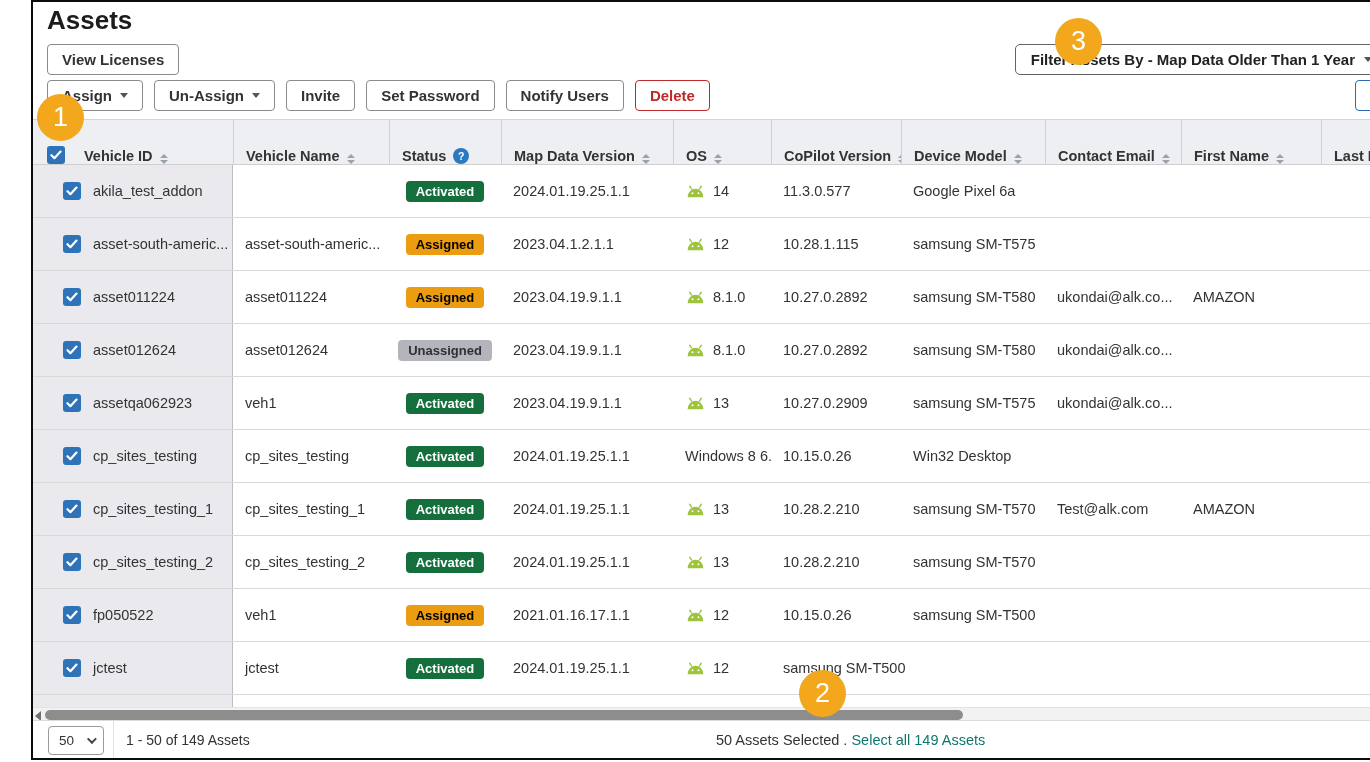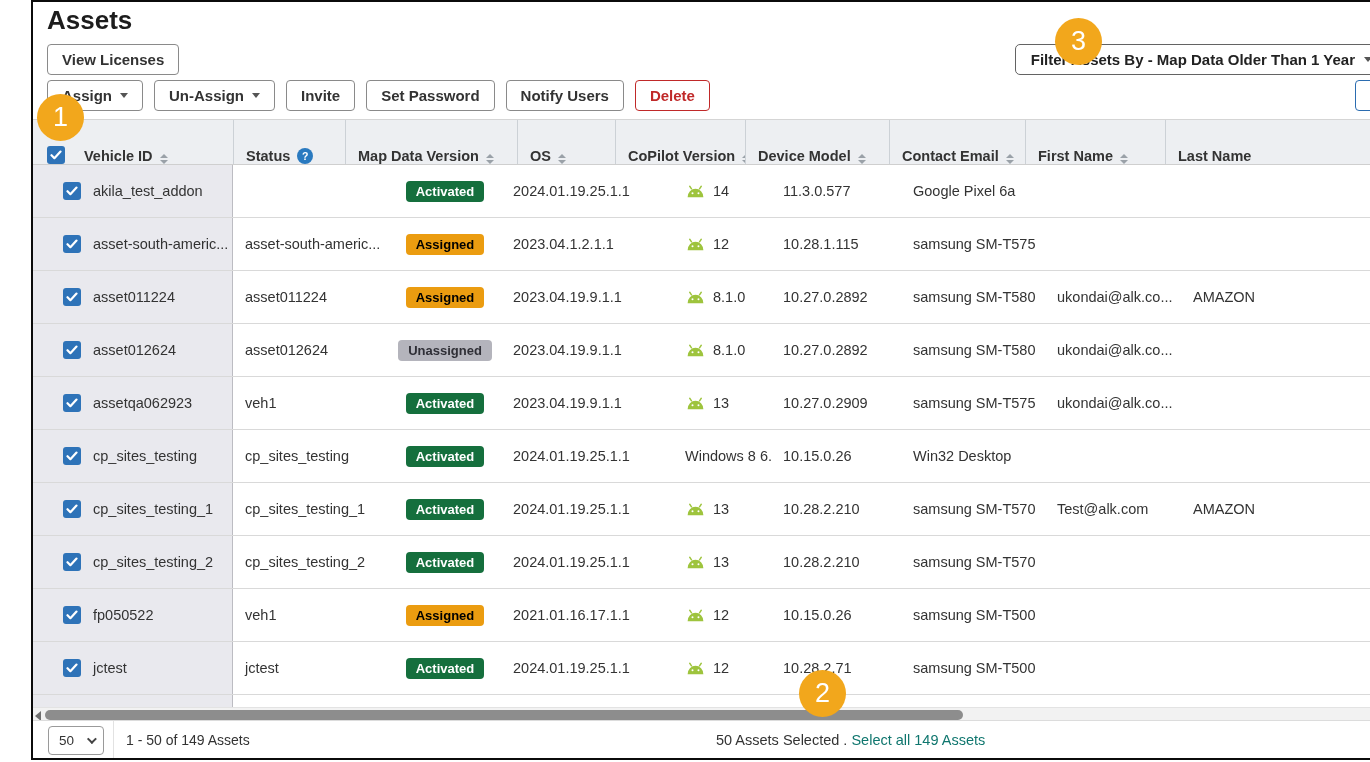--- a/index.html
+++ b/index.html
@@ -191,20 +191,27 @@
           <svg width="12" height="10" viewBox="0 0 12 10">
               <polyline points="1.5,5.2 4.4,8.2 10.5,1.6" fill="none" stroke="#fff" stroke-width="2.2" stroke-linecap="round" stroke-linejoin="round"></polyline>
             </svg>
         </span>
         <span>Vehicle ID</span>
         <span class="sort">
             <i class="tri-up"></i>
             <i class="tri-down"></i>
           </span>
       </div>
+      <div class="th c2">
+        <span>Vehicle Name</span>
+        <span class="sort">
+            <i class="tri-up"></i>
+            <i class="tri-down"></i>
+          </span>
+      </div>
       <div class="th c3">
         <span>Status</span>
         <span class="qicon">?</span>
       </div>
       <div class="th c4">
         <span>Map Data Version</span>
         <span class="sort">
             <i class="tri-up"></i>
             <i class="tri-down"></i>
           </span>
@@ -548,21 +555,20 @@
         <svg width="21" height="13" viewBox="0 0 24 14">
           <path d="M3 13.5 a9 9.6 0 0 1 18 0 z" fill="#9ec43d"></path>
           <line x1="7.4" y1="4" x2="5.4" y2="1" stroke="#9ec43d" stroke-width="1.6" stroke-linecap="round"></line>
           <line x1="16.6" y1="4" x2="18.6" y2="1" stroke="#9ec43d" stroke-width="1.6" stroke-linecap="round"></line>
           <circle cx="8.6" cy="9" r="1.15" fill="#fff"></circle>
           <circle cx="15.4" cy="9" r="1.15" fill="#fff"></circle>
         </svg>
       </span>
       <span>12</span>
     </div>
-    <div class="td c6">10.28.2.71</div>
     <div class="td c7">samsung SM-T500</div>
     <div class="td c8"></div>
     <div class="td c9"></div>
     <div class="td c10"></div>
   </div>
       </div>
   </div>
 
   <div class="stub-row"></div>
 

